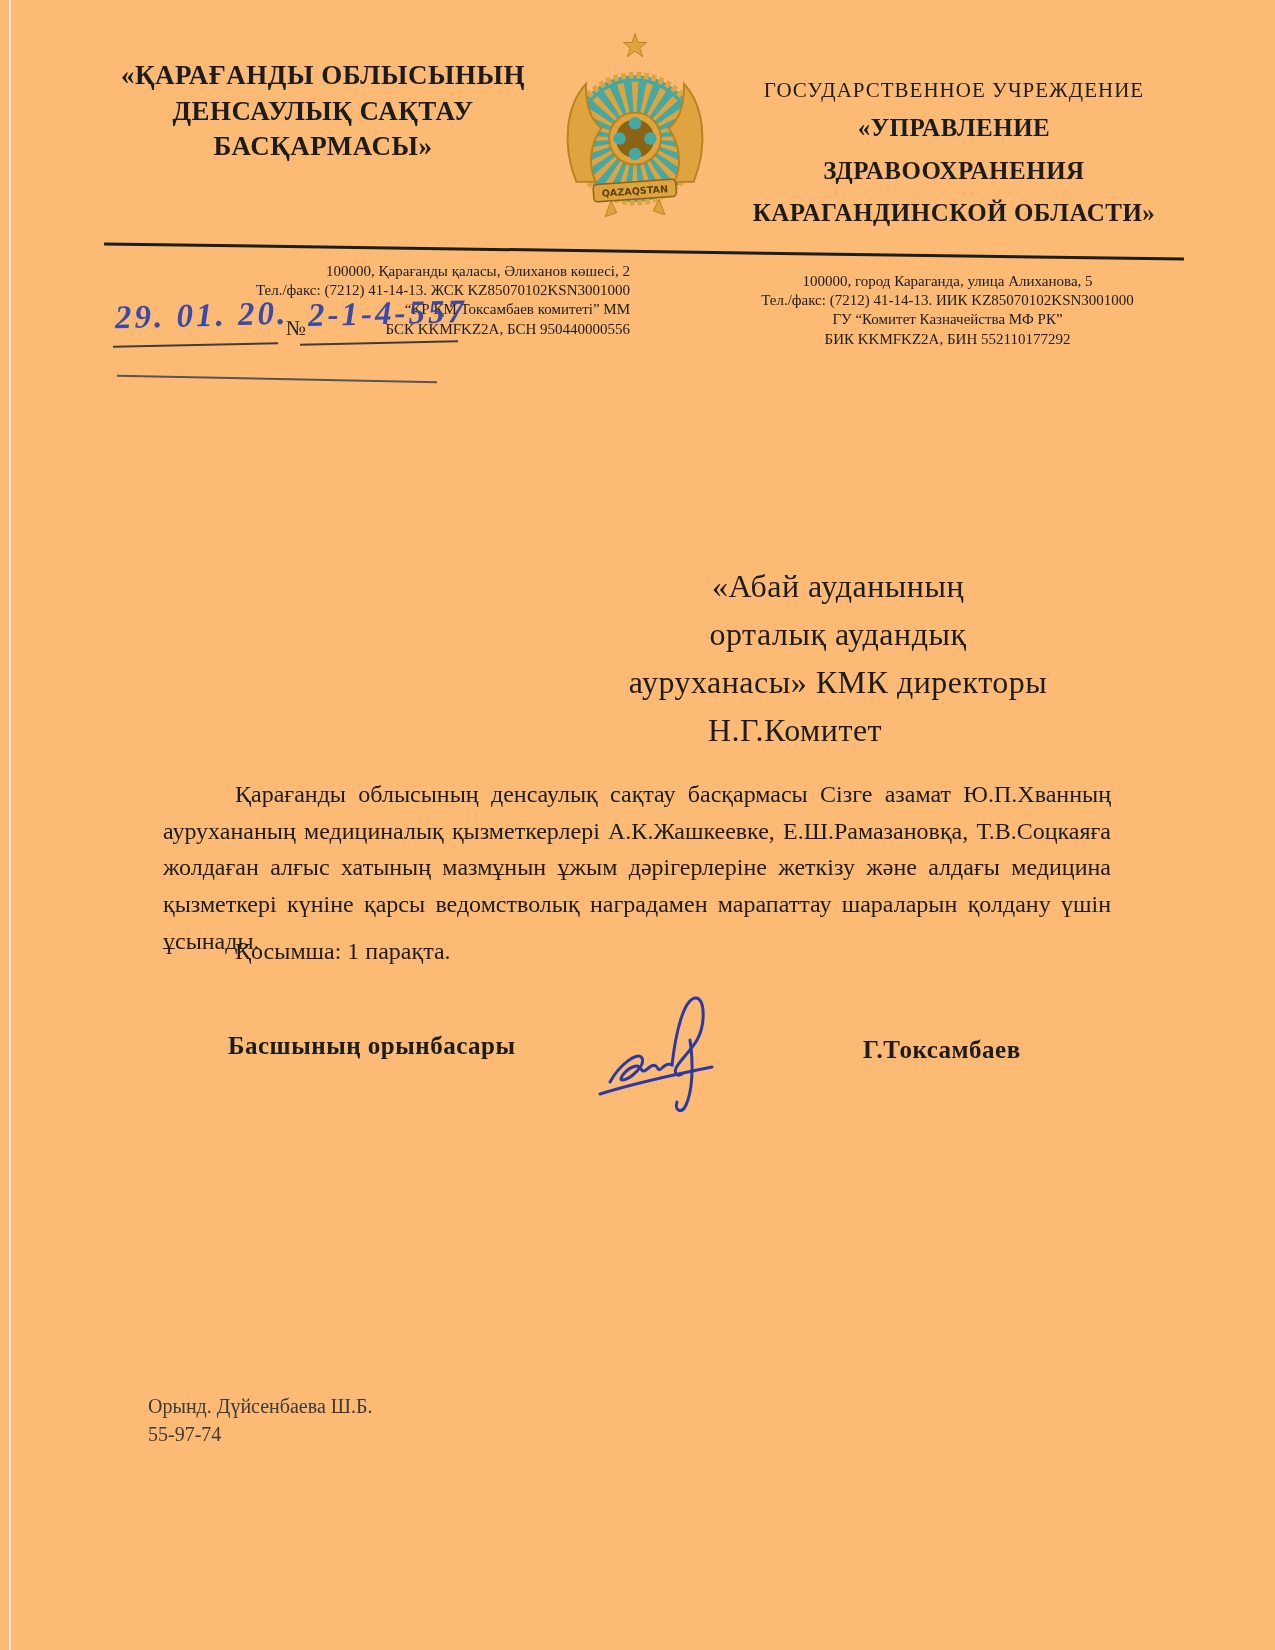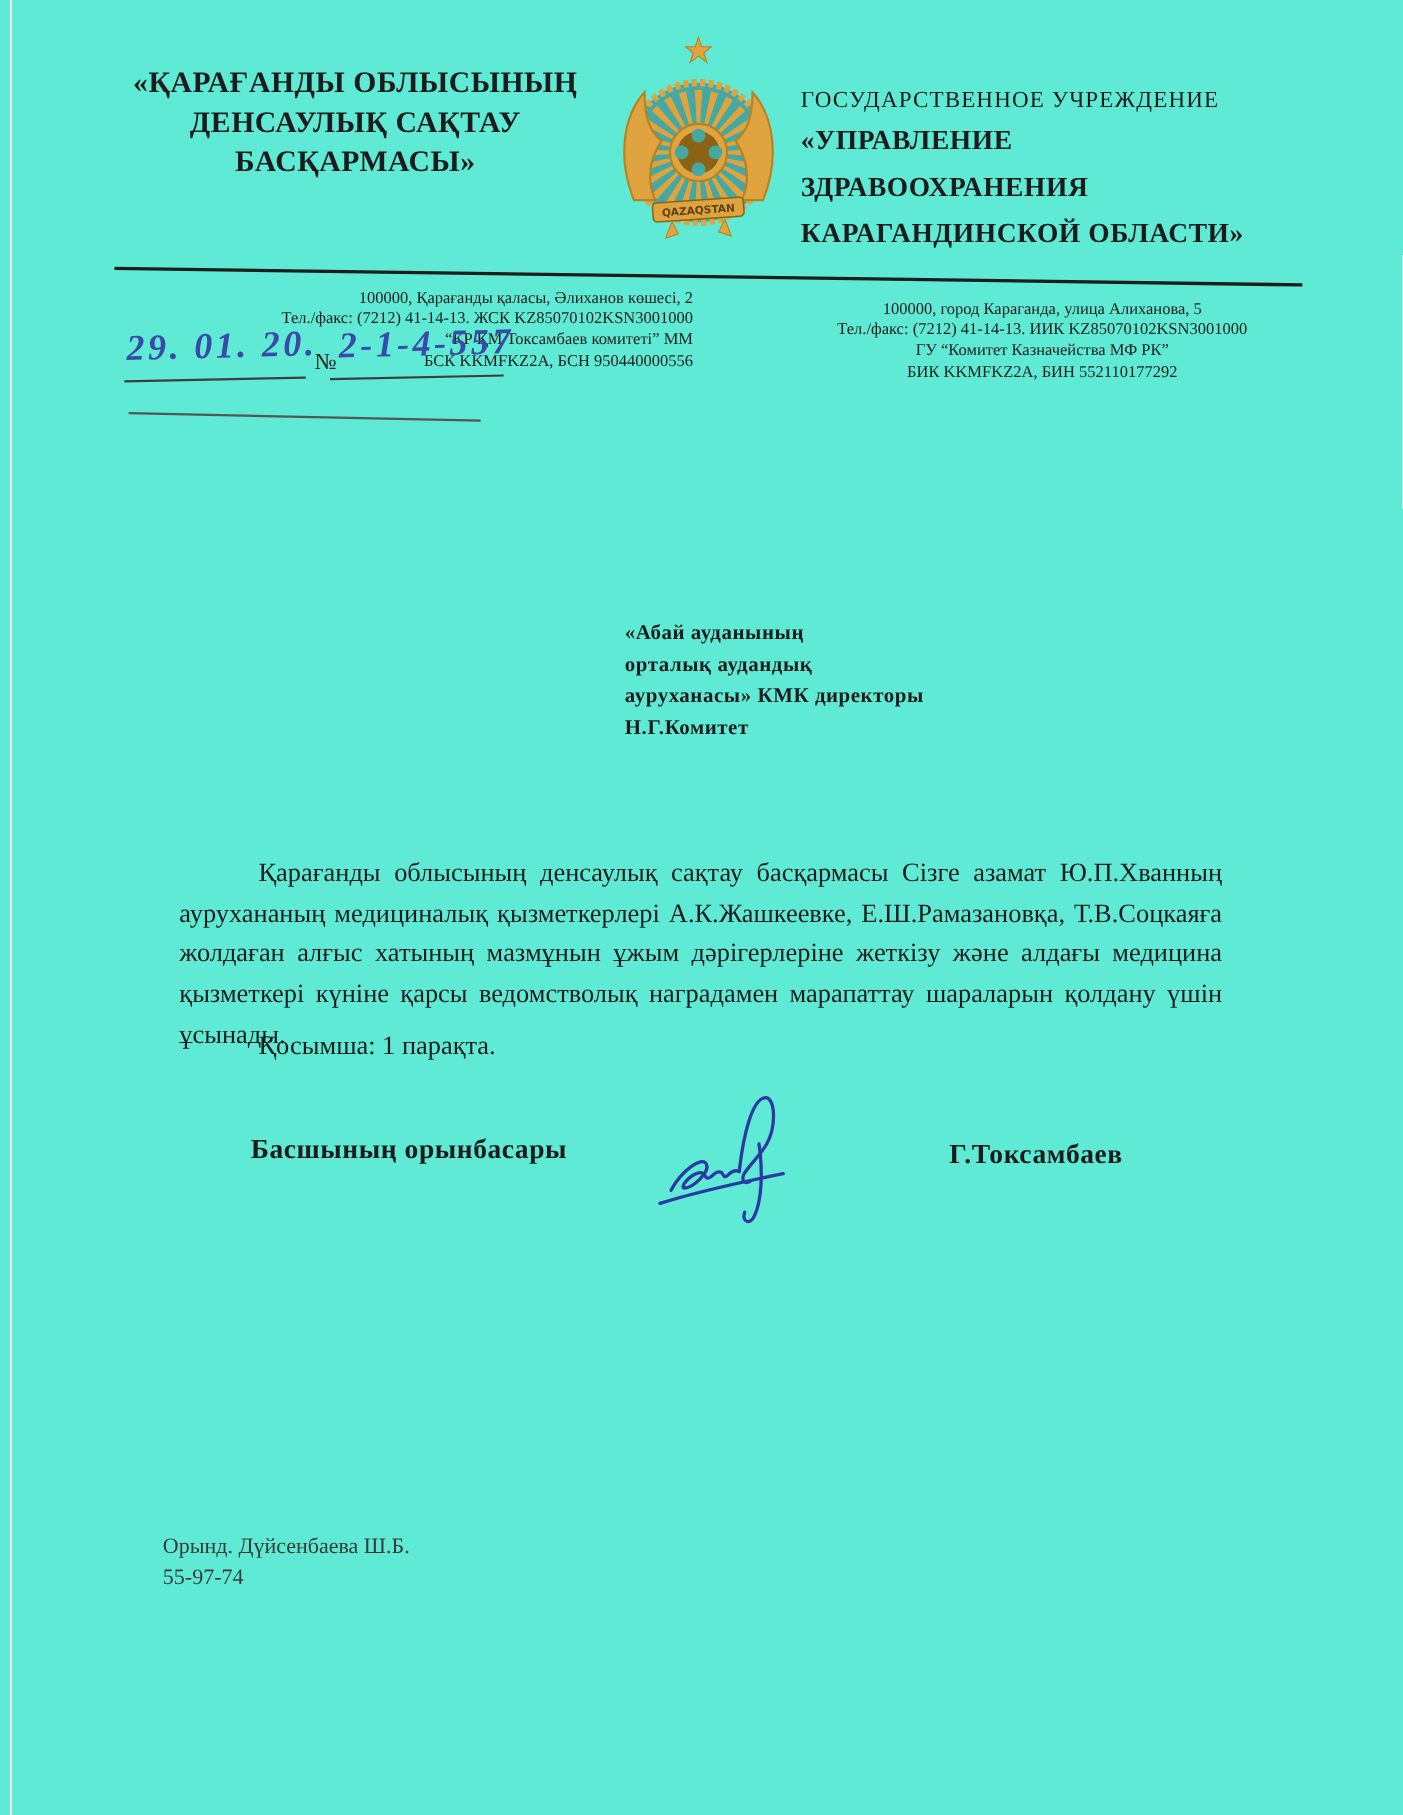--- a/index.html
+++ b/index.html
@@ -1,36 +1,37 @@
 <!DOCTYPE html>
 <html><head>
 <meta charset="utf-8">
 <style>
   html,body{margin:0;padding:0;background:#ffffff;}
   .page{
     position:relative;
     width:1275px;height:1650px;
-    background:#5eead4;
+    background:#fdba74;
     font-family:"Liberation Serif","DejaVu Serif",serif;
     color:#1c1c1c;
     overflow:hidden;
   }
   .scan-edge{
     position:absolute;left:9px;top:0;width:2px;height:1650px;
     background:#e7e7e3;
   }
   
   .lh-left{
     position:absolute;left:108px;top:58px;width:430px;
     text-align:center;
   }
   .lh-left .b{font-weight:bold;font-size:27px;line-height:1.32;letter-spacing:.5px;}
   .lh-left .r{font-size:23px;margin-top:12px;letter-spacing:.5px;}
   .lh-right{
     position:absolute;left:728px;top:78px;width:452px;
+    text-align:center;
   }
   .lh-right .r{font-size:21px;letter-spacing:1px;}
   .lh-right .b{font-weight:bold;font-size:25px;line-height:1.38;margin-top:8px;letter-spacing:.5px;}
   .emblem{
     position:absolute;left:552px;top:28px;width:166px;height:202px;
   }
   .sep-line{
     position:absolute;left:104px;top:250px;width:1080px;height:3px;
     background:#1d1d1d;transform:rotate(.8deg);
   }
@@ -47,22 +48,22 @@
   }
   .hw-date{position:absolute;left:115px;top:297px;font-size:33px;transform:rotate(-1.5deg);}
   .no-symbol{position:absolute;left:286px;top:316px;font-size:21px;color:#222;}
   .hw-number{position:absolute;left:308px;top:295px;font-size:33px;transform:rotate(-1.5deg);}
   .hw-line1{position:absolute;left:113px;top:344px;width:165px;height:2px;background:#3d3d3d;transform:rotate(-1.2deg);}
   .hw-line2{position:absolute;left:300px;top:342px;width:158px;height:2px;background:#3d3d3d;transform:rotate(-1.2deg);}
   .blank-line{position:absolute;left:117px;top:378px;width:320px;height:2px;background:#555;transform:rotate(1.2deg);}
   
   .recipient{
     position:absolute;right:167px;top:562px;width:540px;
-    font-weight:bold;font-size:19px;line-height:1.5;
-    text-align:left;letter-spacing:.5px;
+    font-weight:normal;font-size:32px;line-height:1.5;
+    text-align:center;letter-spacing:.5px;
   }
   .recipient .last{padding-right:86px;}
   
   .body-par{
     position:absolute;left:163px;top:752px;width:948px;
     font-size:24px;line-height:1.53;text-align:justify;
     text-indent:72px;
   }
   .attachment{
     position:absolute;left:163px;top:938px;width:948px;

